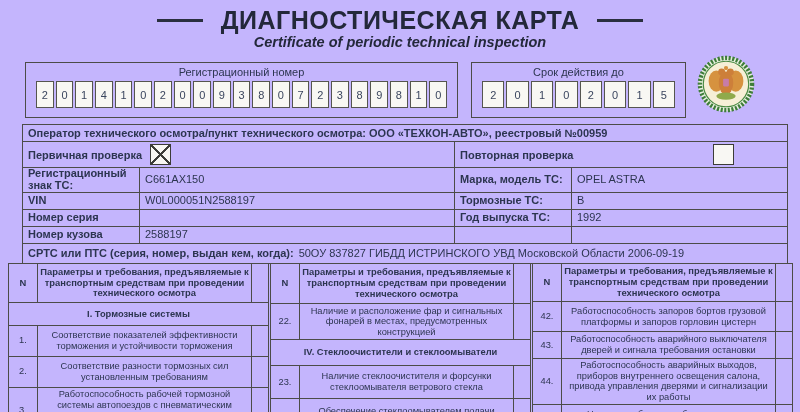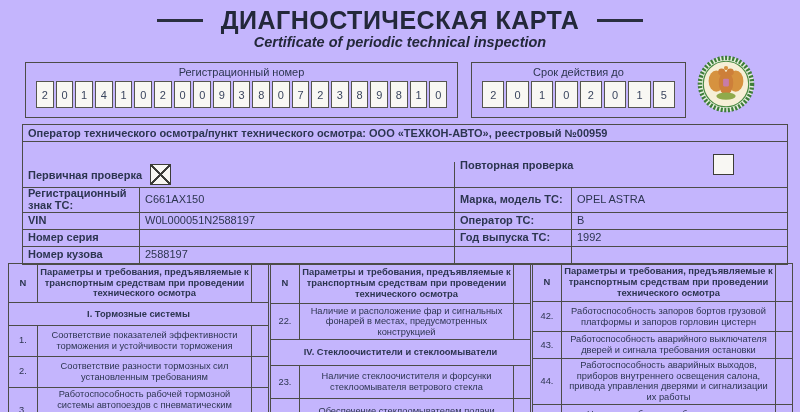--- a/index.html
+++ b/index.html
@@ -23,21 +23,21 @@
          display:flex;align-items:center;justify-content:center;font-size:11px;color:#3a455e;}
 
   .seal{position:absolute;left:697px;top:55px;width:58px;height:58px;}
 
   
   .mid{position:absolute;left:22px;top:124px;width:766px;border:1px solid #4c4c48;
        box-sizing:border-box;font-size:11px;}
   .oprow{border-bottom:1px solid #4c4c48;padding:2px 5px;font-weight:bold;}
   .checkrow{display:flex;border-bottom:1px solid #4c4c48;}
   .checkrow .half-l{width:432px;border-right:1px solid #4c4c48;display:flex;align-items:center;
-                    gap:8px;padding:2px 5px;font-weight:bold;box-sizing:border-box;margin-top:20px;}
+                    gap:8px;padding:2px 5px;font-weight:bold;box-sizing:border-box;}
   .checkrow .half-r{flex:1;display:flex;align-items:center;padding:2px 5px;font-weight:bold;gap:40px;}
   .cbox{width:19px;height:19px;border:1.5px solid #3c3c38;background:#f8f7f3;flex:0 0 auto;}
   .cbox.checked{background-image:
       linear-gradient(to top right, transparent 45%, #3c3c38 47%, #3c3c38 53%, transparent 55%),
       linear-gradient(to bottom right, transparent 45%, #3c3c38 47%, #3c3c38 53%, transparent 55%);}
   .cbox.empty{margin-left:auto;margin-right:48px;}
 
   .vgrid{display:grid;grid-template-columns:117px 315px 117px 215px;grid-template-rows:25px 17px 17px 17px;}
   .vcell{border-bottom:1px solid #4c4c48;padding:0 5px;display:flex;align-items:center;box-sizing:border-box;
          line-height:1.05;}
@@ -139,34 +139,37 @@
     </div>
 
     <div class="vgrid">
       <div class="vcell vlabel">Регистрационный знак ТС:</div>
       <div class="vcell vdiv">C661AX150</div>
       <div class="vcell vlabel">Марка, модель ТС:</div>
       <div class="vcell">OPEL ASTRA</div>
 
       <div class="vcell vlabel">VIN</div>
       <div class="vcell vdiv">W0L000051N2588197</div>
-      <div class="vcell vlabel">Оператор ТС:</div>
+      <div class="vcell vlabel">Тормозные ТС:</div>
       <div class="vcell">B</div>
 
       <div class="vcell vlabel">Номер серия</div>
       <div class="vcell vdiv"></div>
       <div class="vcell vlabel">Год выпуска ТС:</div>
       <div class="vcell">1992</div>
 
       <div class="vcell vlabel">Номер кузова</div>
       <div class="vcell vdiv">2588197</div>
       <div class="vcell vlabel"></div>
       <div class="vcell"></div>
     </div>
 
+    <div class="srtsrow">
+      <b>СРТС или ПТС (серия, номер, выдан кем, когда):</b><span>50ОУ 837827 ГИБДД ИСТРИНСКОГО УВД Московской Области 2006-09-19</span>
+    </div>
   </div>
 
   <div class="maintable">
 
     <table class="grp">
       <tbody>
           <tr class="h38">
         <th class="cn">N</th>
         <th>Параметры и требования, предъявляемые к транспортным средствам при проведении технического осмотра</th>
         <th class="cc"></th>

